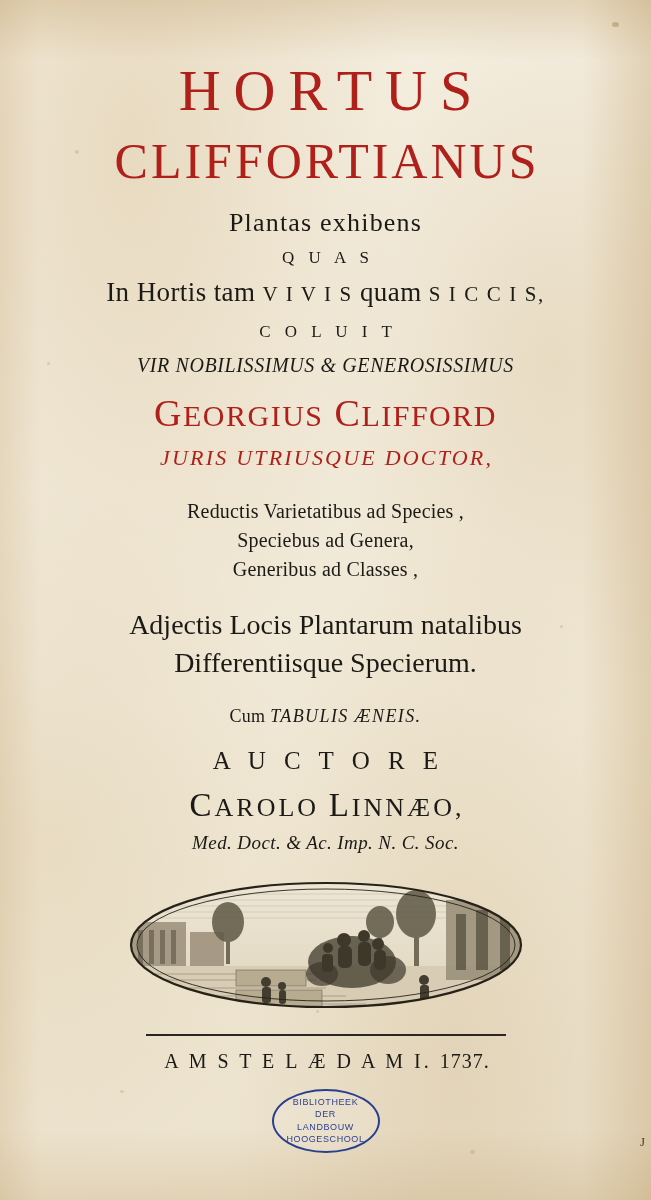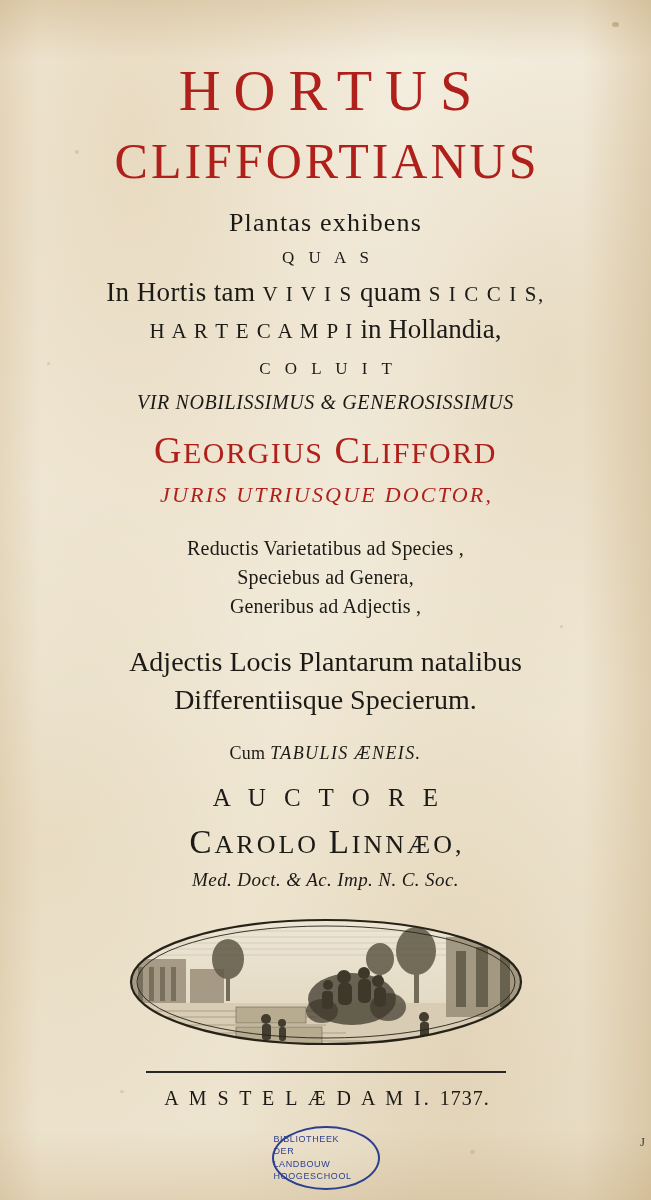--- a/index.html
+++ b/index.html
@@ -212,21 +212,21 @@
     height: 60px;
     border: 2px solid #2b3f8f;
     border-radius: 50% / 50%;
     color: #2b3f8f;
     font-family: "Liberation Sans", sans-serif;
     font-size: 9px;
     letter-spacing: 0.6px;
     line-height: 1.35;
     display: flex;
     flex-direction: column;
-    align-items: flex-start;
+    align-items: center;
     justify-content: center;
     background: rgba(255,255,255,0.12);
   }
   .corner-mark {
     position: absolute;
     right: 6px;
     bottom: 50px;
     font-size: 13px;
     color: #4c4538;
     font-family: "Liberation Serif", serif;
@@ -257,38 +257,35 @@
     <div class="title-2 red">CLIFFORTIANUS</div>
 
     <div class="subtitle-1 blk">Plantas exhibens</div>
 
     <div class="quas blk">Q U A S</div>
 
     <div class="line-hortis blk">
       <span>In Hortis tam </span><span class="sc">V I V I S</span><span> quam </span><span class="sc">S I C C I S,</span>
     </div>
 
-    <div class="line-harte blk">
-      <span class="sc">H A R T E C A M P I</span><span> in Hollandia,</span>
-    </div>
 
     <div class="coluit blk">C O L U I T</div>
 
     <div class="vir-nob blk">VIR NOBILISSIMUS &amp; GENEROSISSIMUS</div>
 
     <div class="author-main red">
       <span>G</span><span class="sc">EORGIUS</span>&nbsp;<span>C</span><span class="sc">LIFFORD</span>
     </div>
 
     <div class="juris red">JURIS UTRIUSQUE DOCTOR,</div>
 
     <div class="blockA blk">
       <div>Reductis Varietatibus ad Species ,</div>
       <div>Speciebus ad Genera,</div>
-      <div>Generibus ad Adjectis ,</div>
+      <div>Generibus ad Classes ,</div>
     </div>
 
     <div class="blockB blk">
       <div>Adjectis Locis Plantarum natalibus</div>
       <div>Differentiisque Specierum.</div>
     </div>
 
     <div class="cum-tab blk">
       <span>Cum </span><i>TABULIS ÆNEIS.</i>
     </div>

